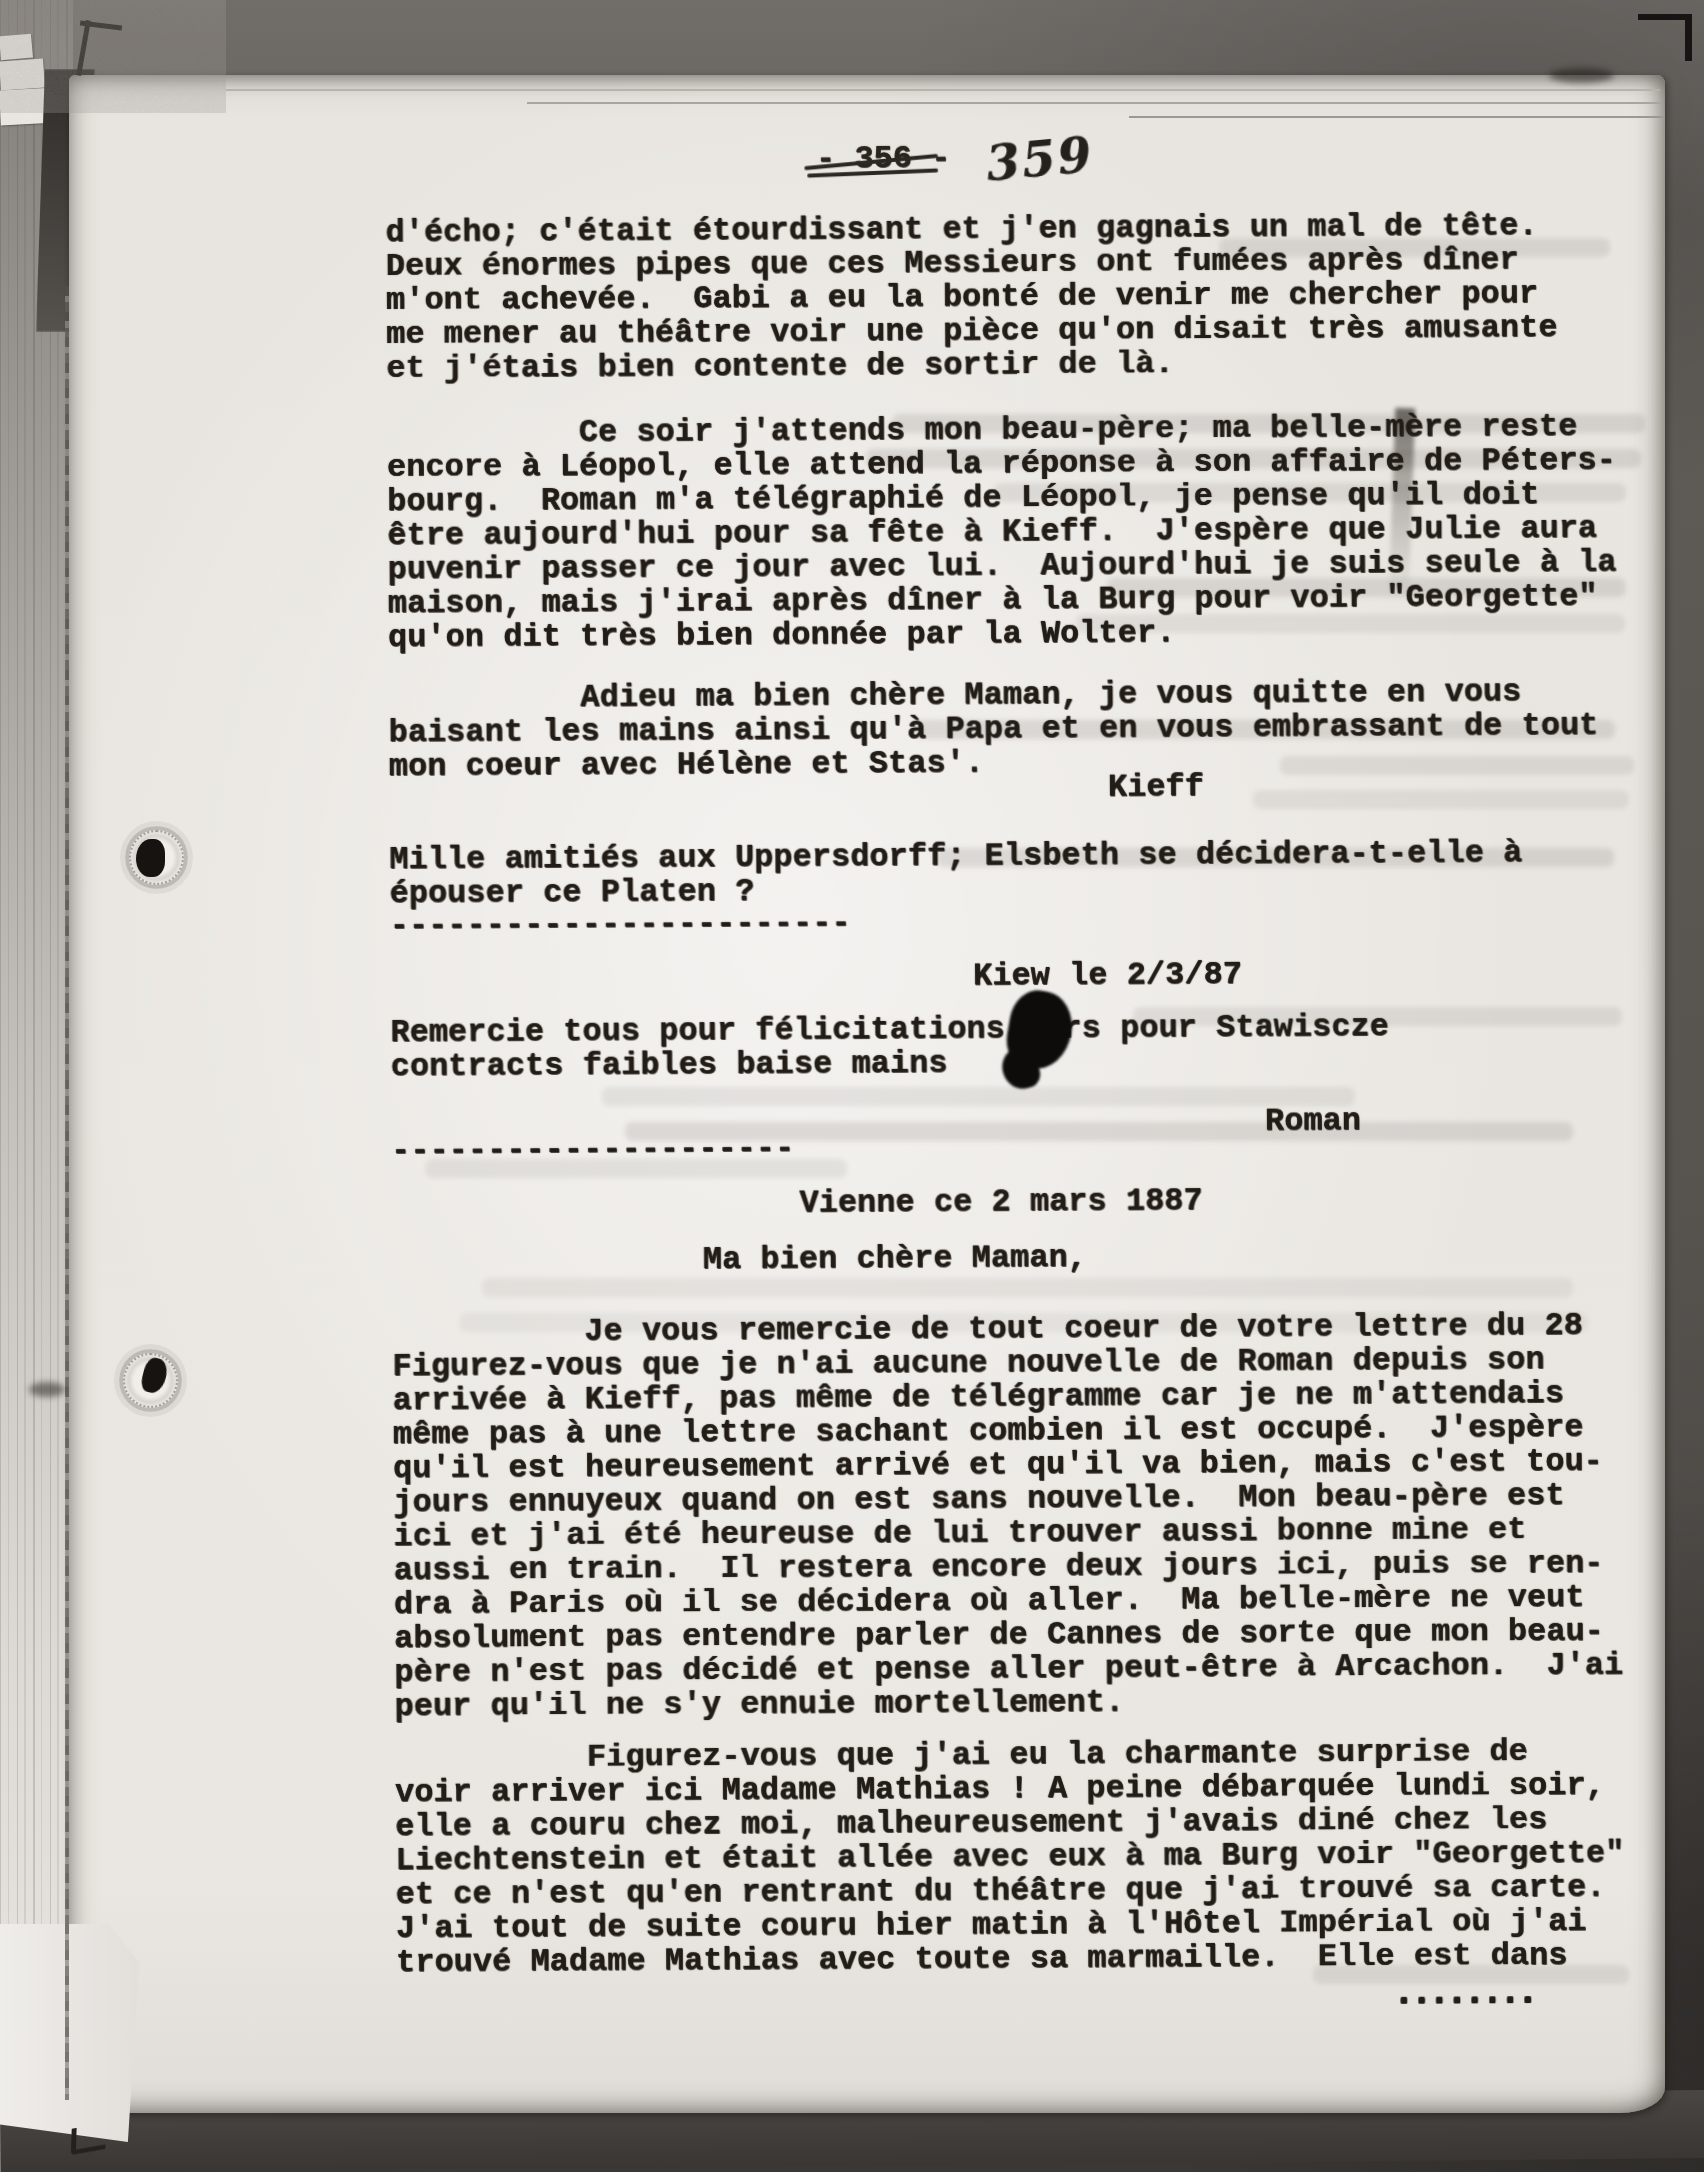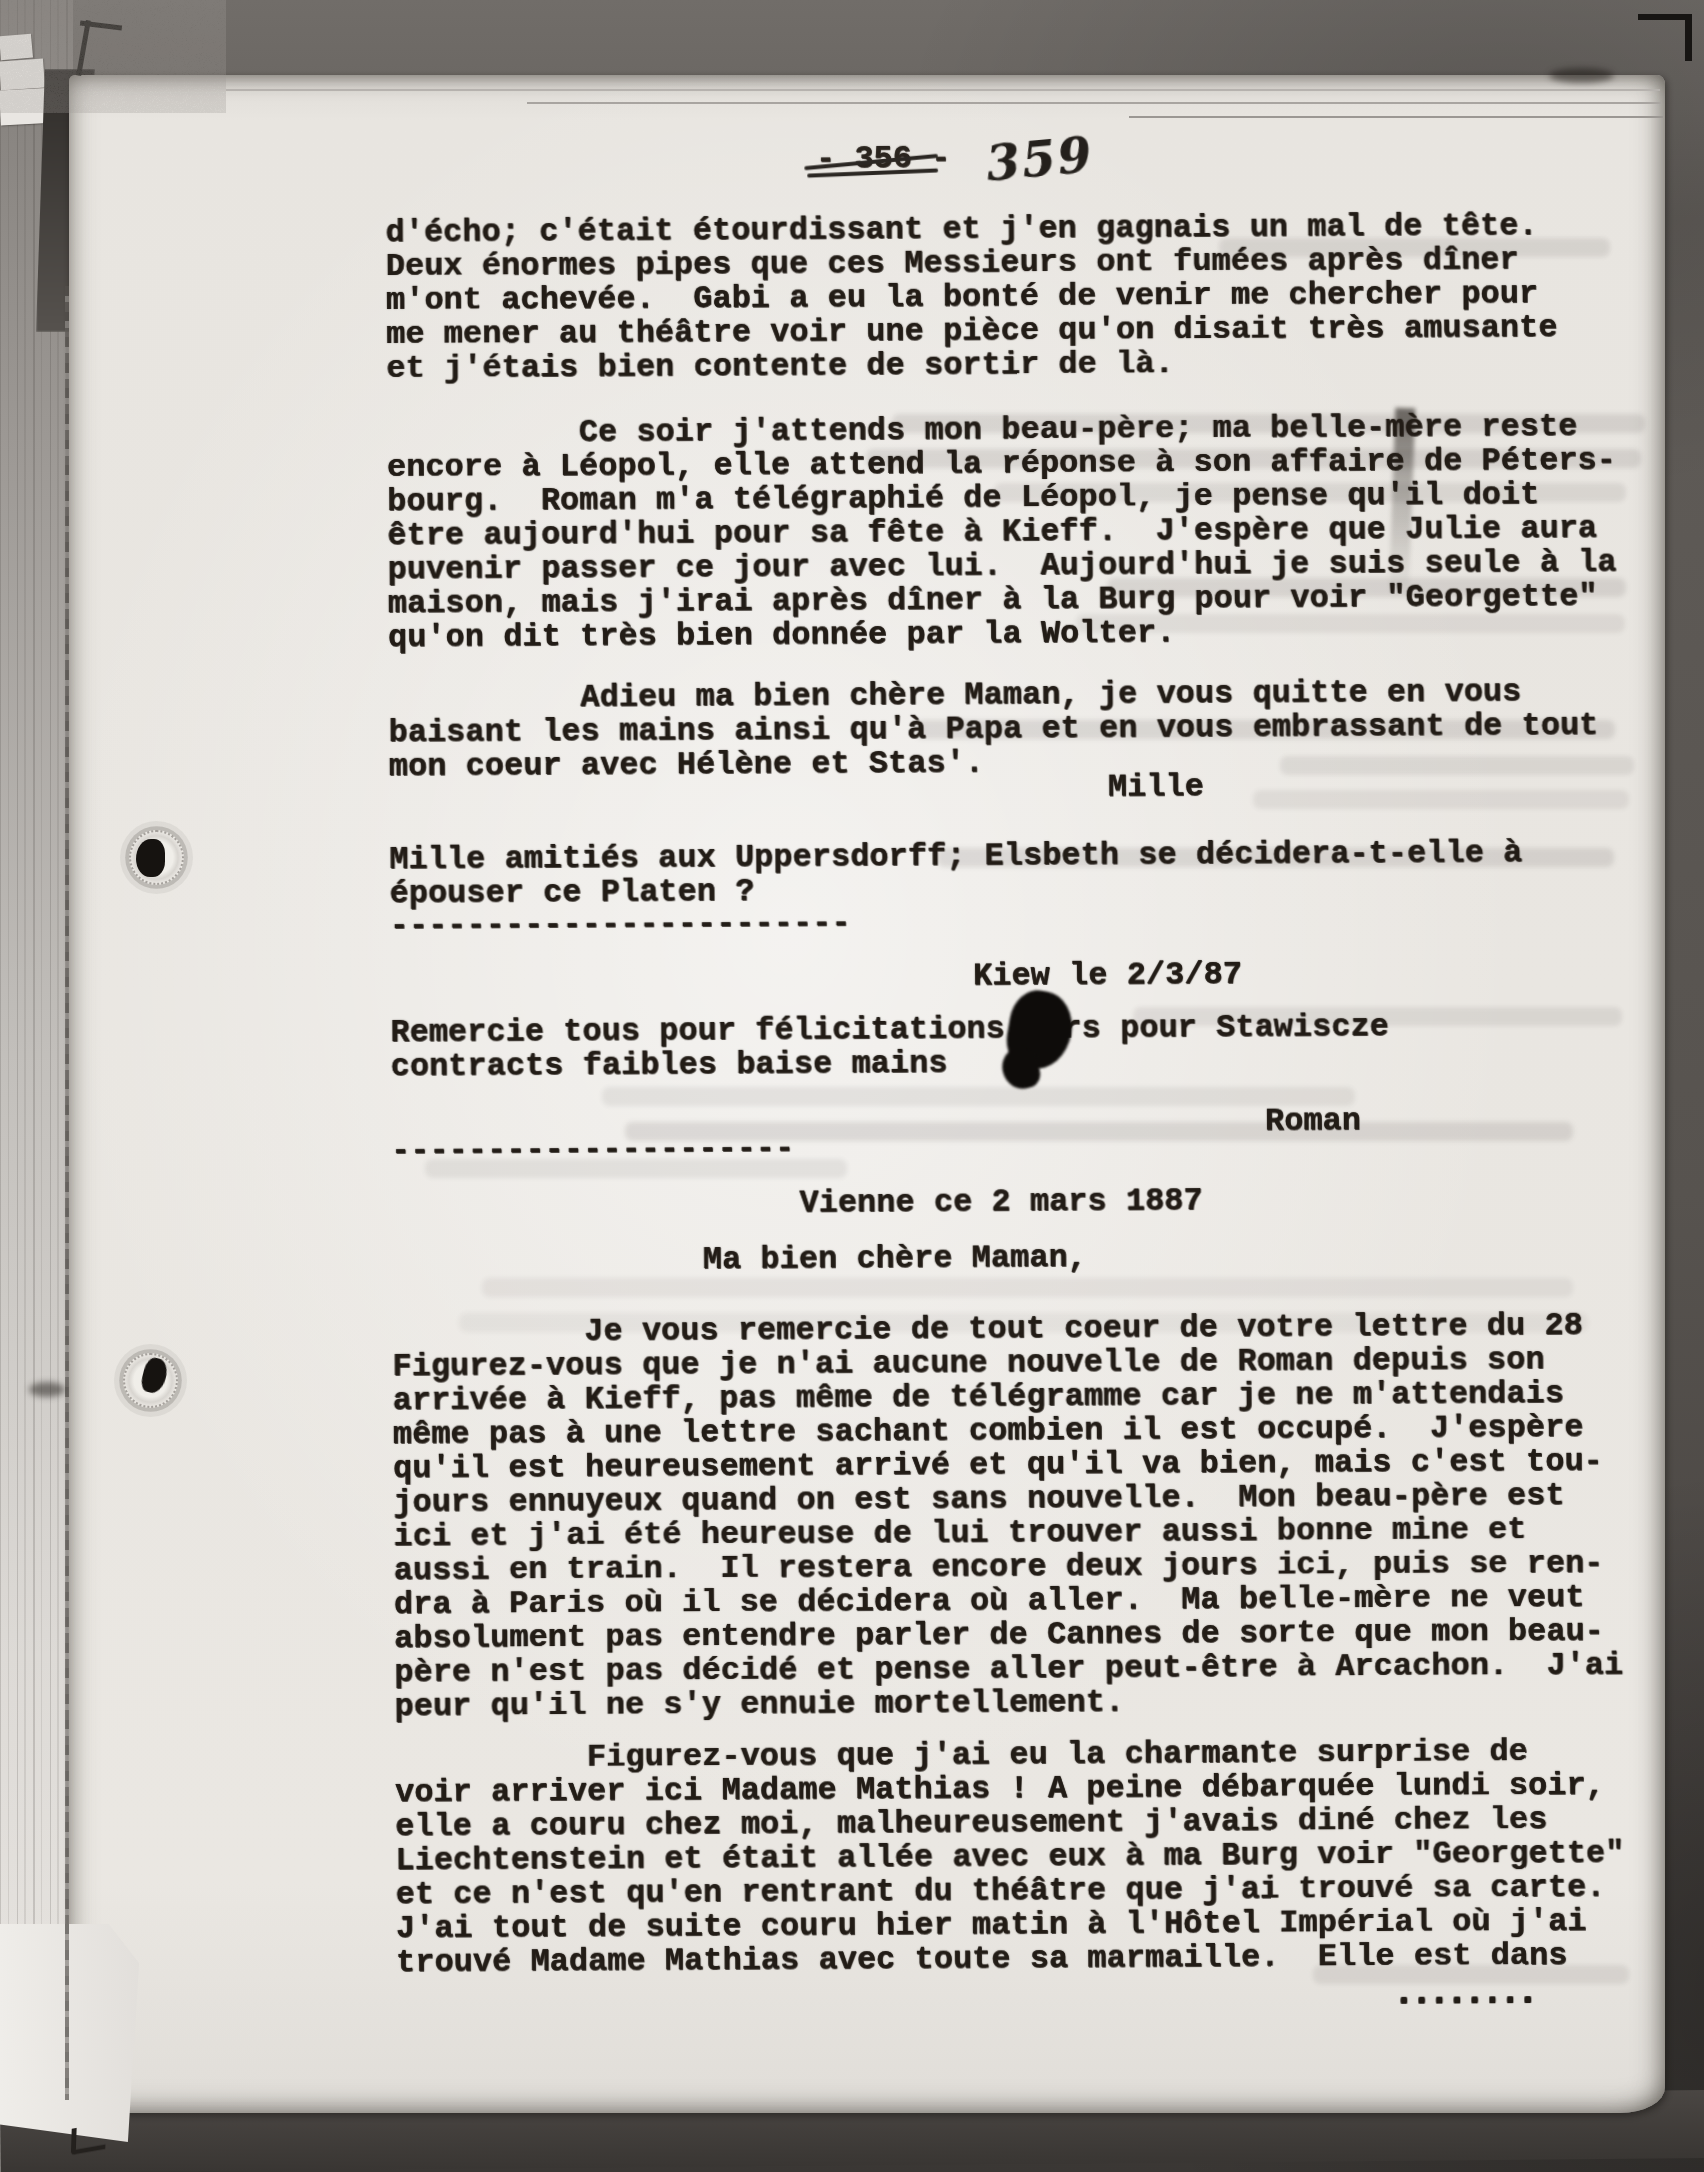--- a/index.html
+++ b/index.html
@@ -138,21 +138,21 @@
   <div class="strike" style="left:810px;top:163px;width:134px;transform:rotate(-5deg);"></div>
   <div class="strike" style="left:813px;top:174px;width:131px;transform:rotate(-2deg);"></div>
   <div class="handnum" style="left:992px;top:135px;">359</div>
 
   <div class="typed" style="left:391px;top:216px;"><div class="tline">d'écho; c'était étourdissant et j'en gagnais un mal de tête.</div><div class="tline">Deux énormes pipes que ces Messieurs ont fumées après dîner</div><div class="tline">m'ont achevée.  Gabi a eu la bonté de venir me chercher pour</div><div class="tline">me mener au théâtre voir une pièce qu'on disait très amusante</div><div class="tline">et j'étais bien contente de sortir de là.</div></div>
 
   <div class="typed" style="left:391px;top:417px;"><div class="tline">          Ce soir j'attends mon beau-père; ma belle-mère reste</div><div class="tline">encore à Léopol, elle attend la réponse à son affaire de Péters-</div><div class="tline">bourg.  Roman m'a télégraphié de Léopol, je pense qu'il doit</div><div class="tline">être aujourd'hui pour sa fête à Kieff.  J'espère que Julie aura</div><div class="tline">puvenir passer ce jour avec lui.  Aujourd'hui je suis seule à la</div><div class="tline">maison, mais j'irai après dîner à la Burg pour voir "Georgette"</div><div class="tline">qu'on dit très bien donnée par la Wolter.</div></div>
 
   <div class="typed" style="left:391px;top:682px;"><div class="tline">          Adieu ma bien chère Maman, je vous quitte en vous</div><div class="tline">baisant les mains ainsi qu'à Papa et en vous embrassant de tout</div><div class="tline">mon coeur avec Hélène et Stas'.</div></div>
 
-  <div class="typed" style="left:1110px;top:775px;">Mille</div>
+  <div class="typed" style="left:1110px;top:775px;">Kieff</div>
 
   <div class="typed" style="left:391px;top:843px;"><div class="tline">Mille amitiés aux Uppersdorff; Elsbeth se décidera-t-elle à</div><div class="tline">épouser ce Platen ?</div></div>
 
   <div class="typed" style="left:391px;top:909px;">------------------------</div>
 
   <div class="typed dateline" style="left:974px;top:963px;">Kiew le 2/3/87</div>
 
   <div class="typed" style="left:391px;top:1016px;"><div class="tline">Remercie tous pour félicitations   rs pour Stawiscze</div><div class="tline">contracts faibles baise mains</div></div>
 
   <div class="blot" style="left:1009px;top:995px;width:63px;height:78px;border-radius:46% 54% 58% 42%;transform:rotate(10deg);"></div>

